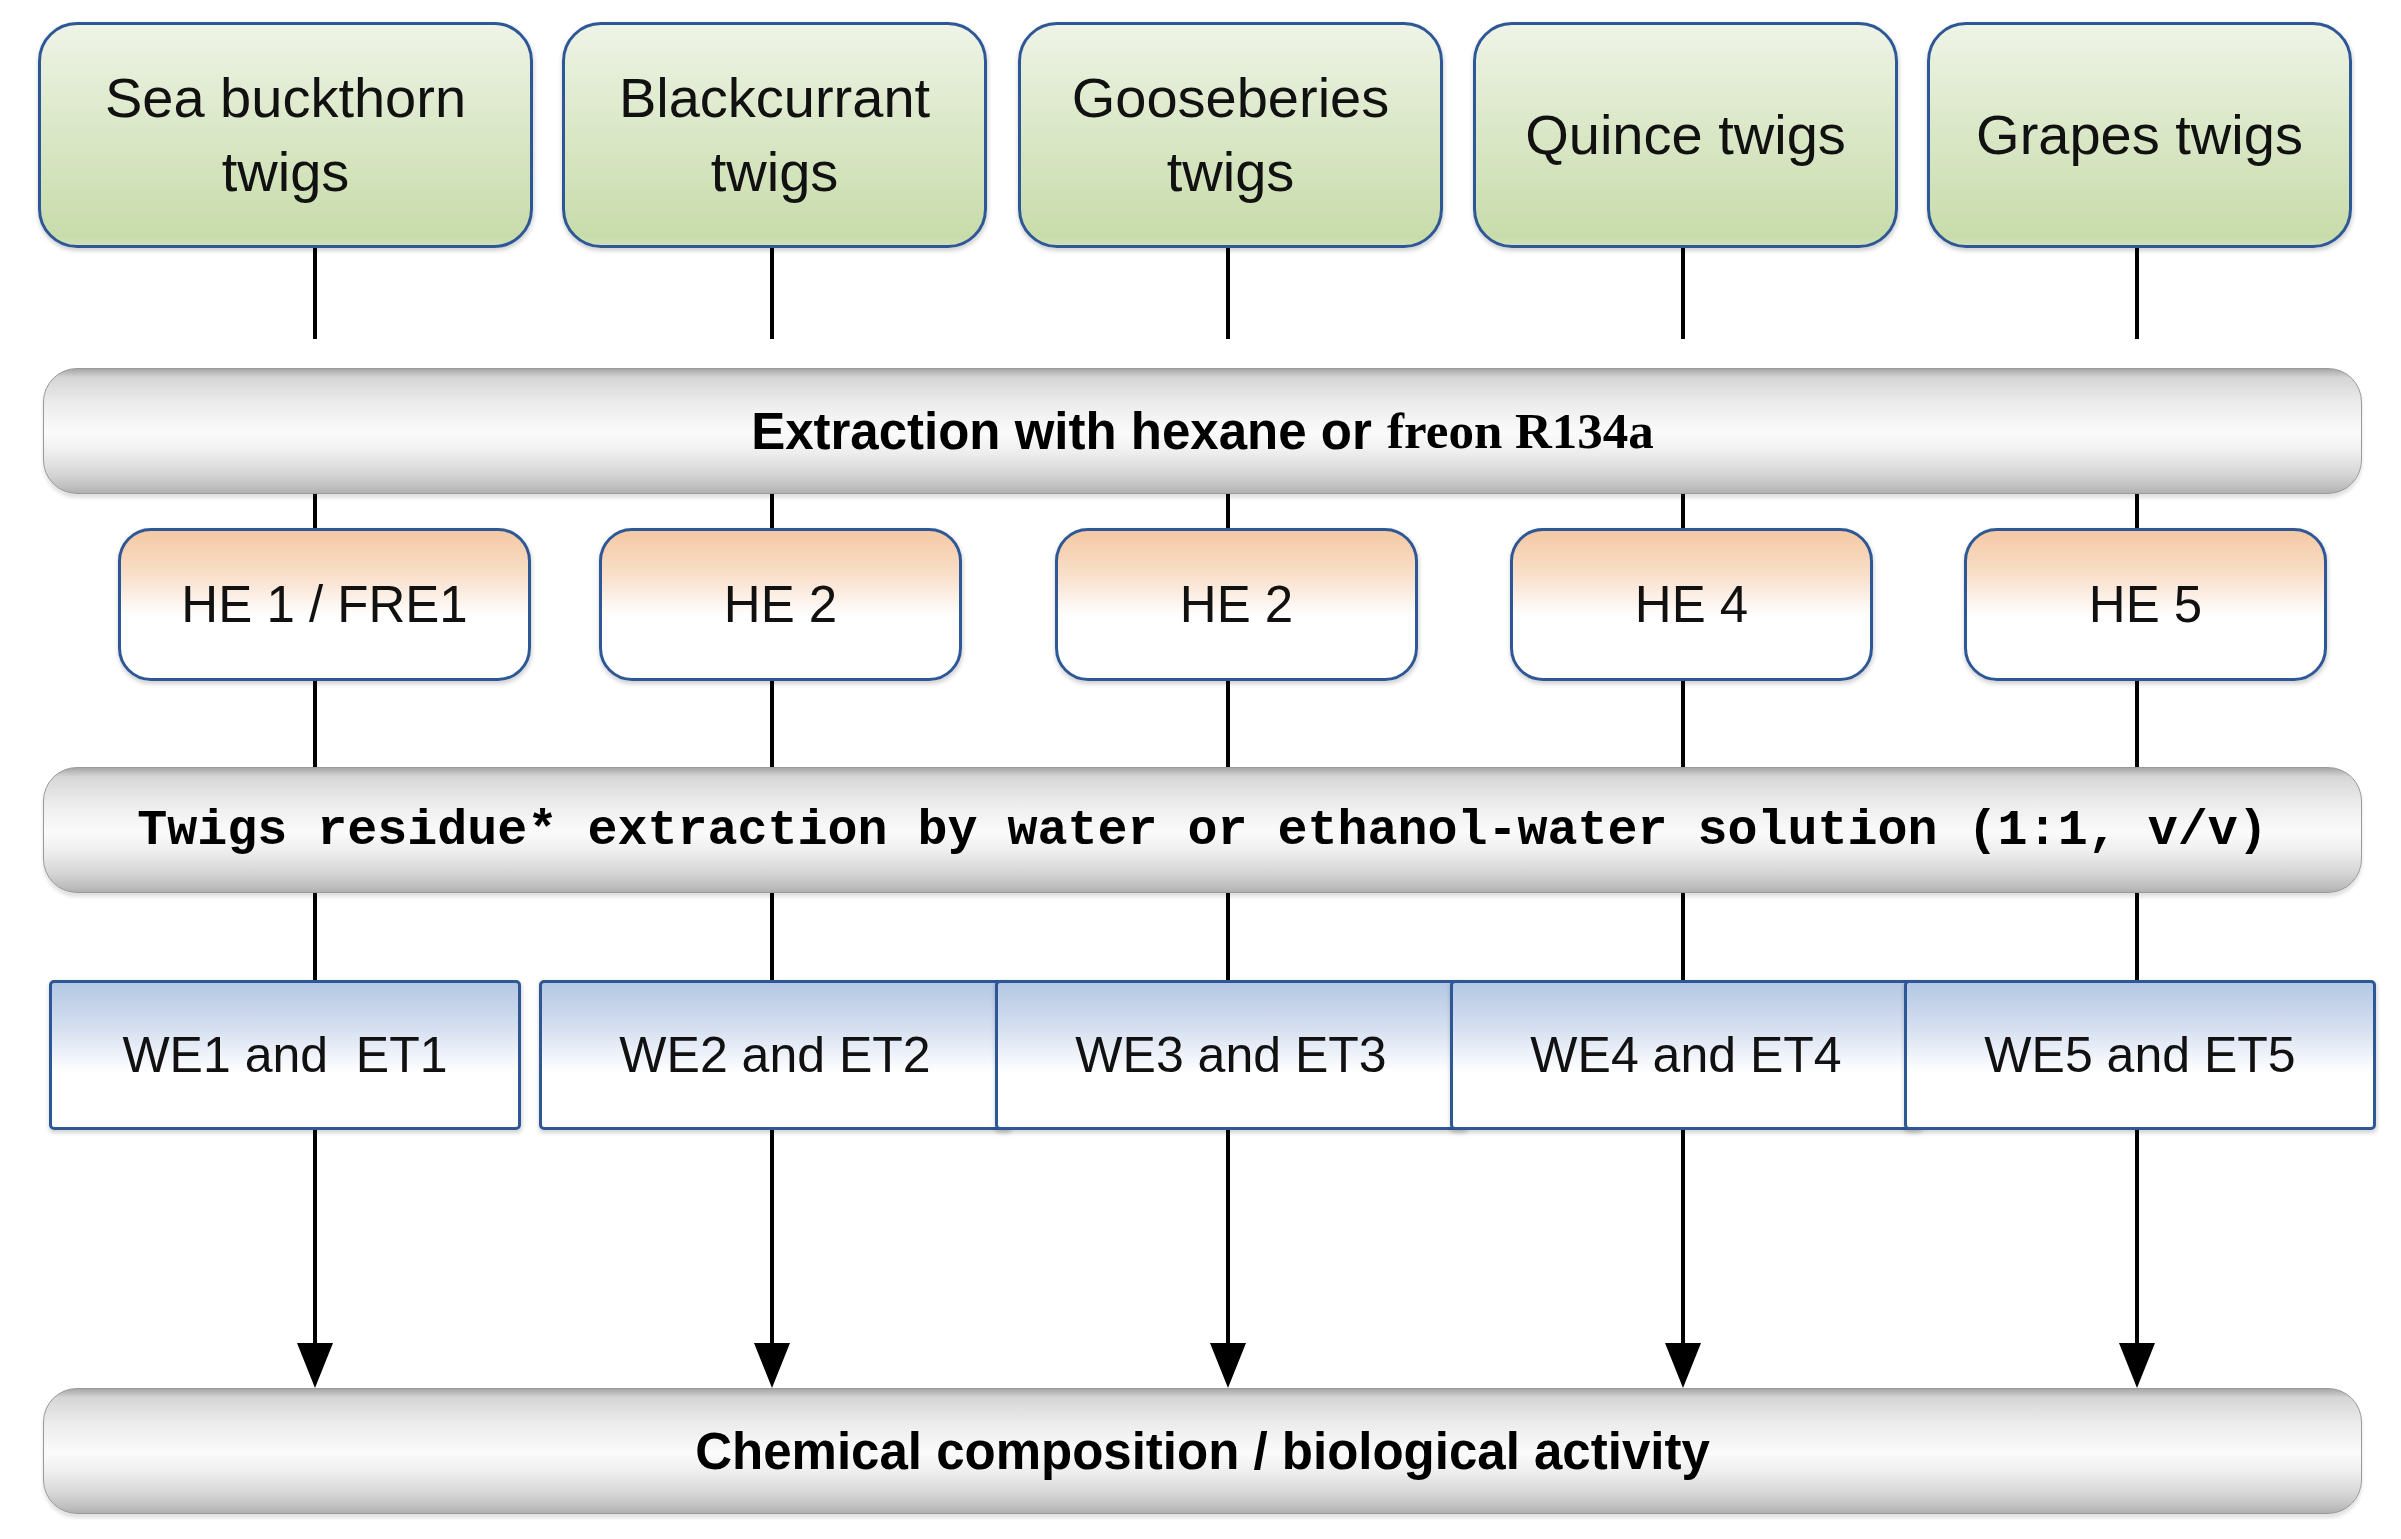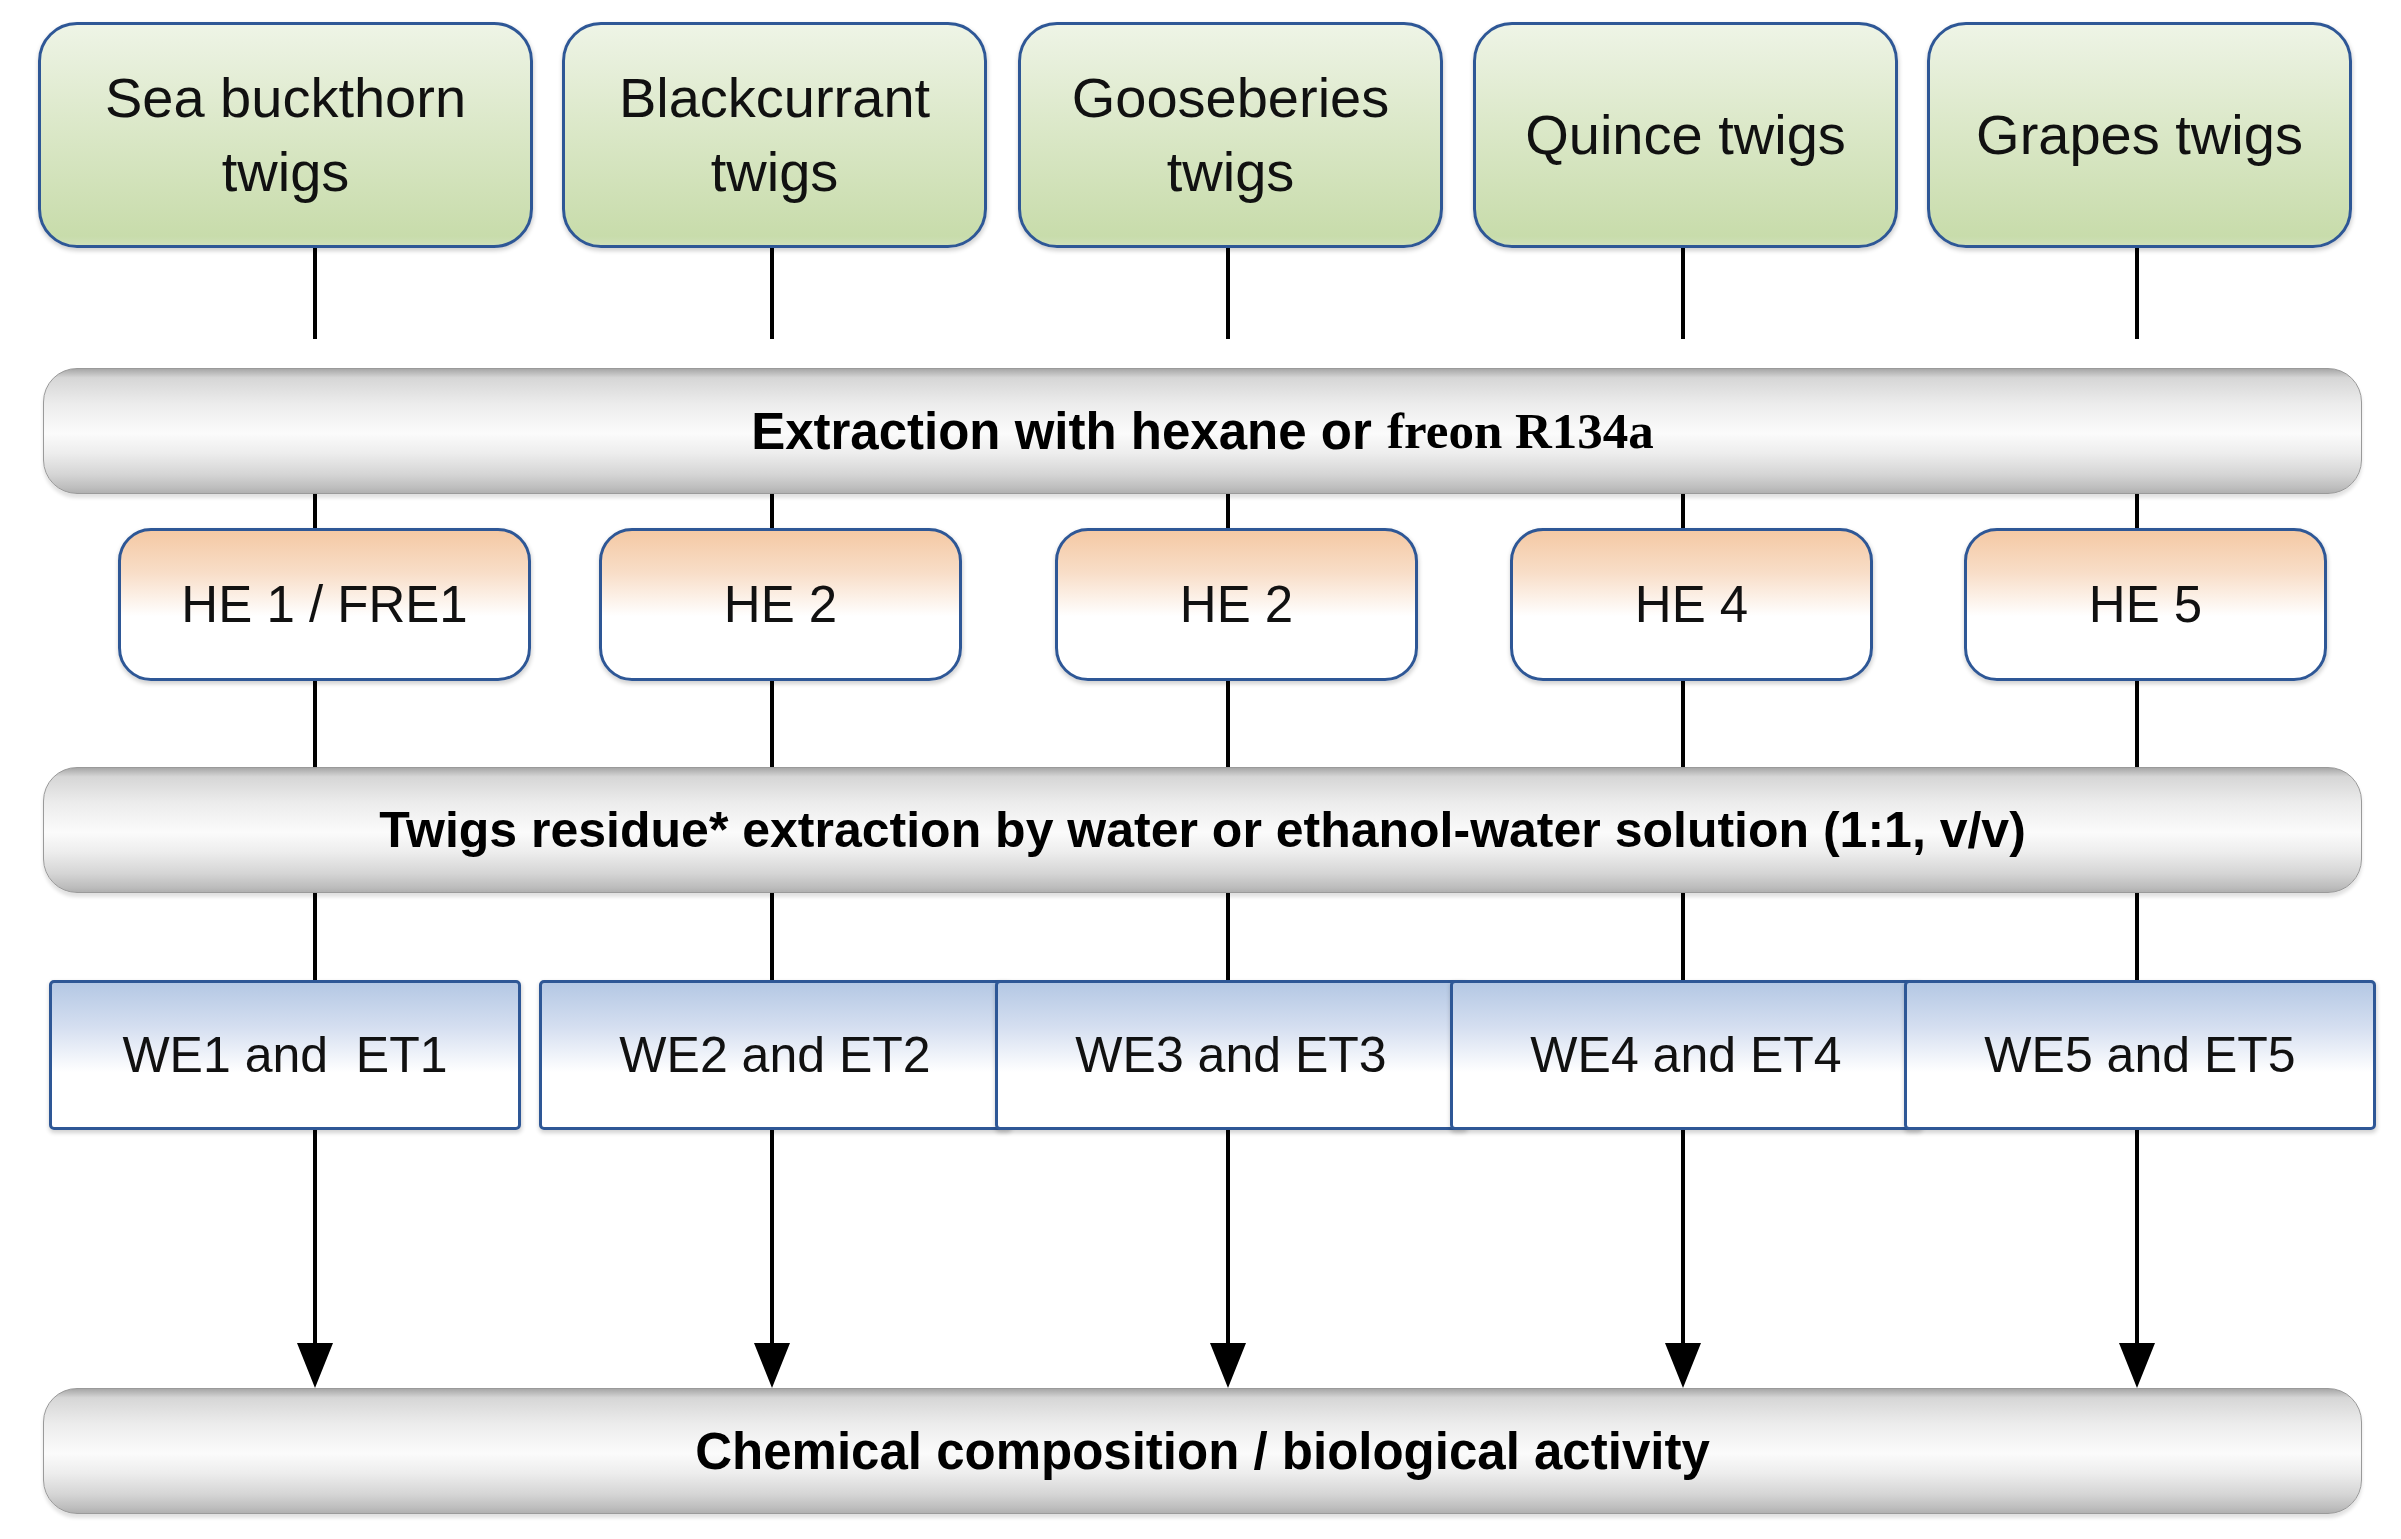--- a/index.html
+++ b/index.html
@@ -84,21 +84,21 @@
     border:1.6px solid #9a9a9a;
     background:linear-gradient(180deg,
       #a7a7a7 0%,#d6d6d6 7%,#ececec 28%,#fbfbfb 52%,
       #ededed 68%,#d5d5d5 85%,#bdbdbd 96%,#b0b0b0 100%);
     display:flex;align-items:center;justify-content:center;
     text-align:center;
     font-weight:700;font-size:51px;color:#000000;
     box-shadow:0 3.1px 3.9px rgba(0,0,0,0.12);
   }
   .bar-1{top:335px;margin-top:33px;}
-  .bar-2{top:767px;font-size:50px;}
+  .bar-2{top:767px;font-size:50px;font-family:Liberation Mono, monospace;}
   .bar-3{top:1388px;}
   .serif-part{
     font-family:"Liberation Serif", serif;
     font-weight:700;
     margin-left:0.30em;
   }
 </style>
 </head>
 <body>
 

